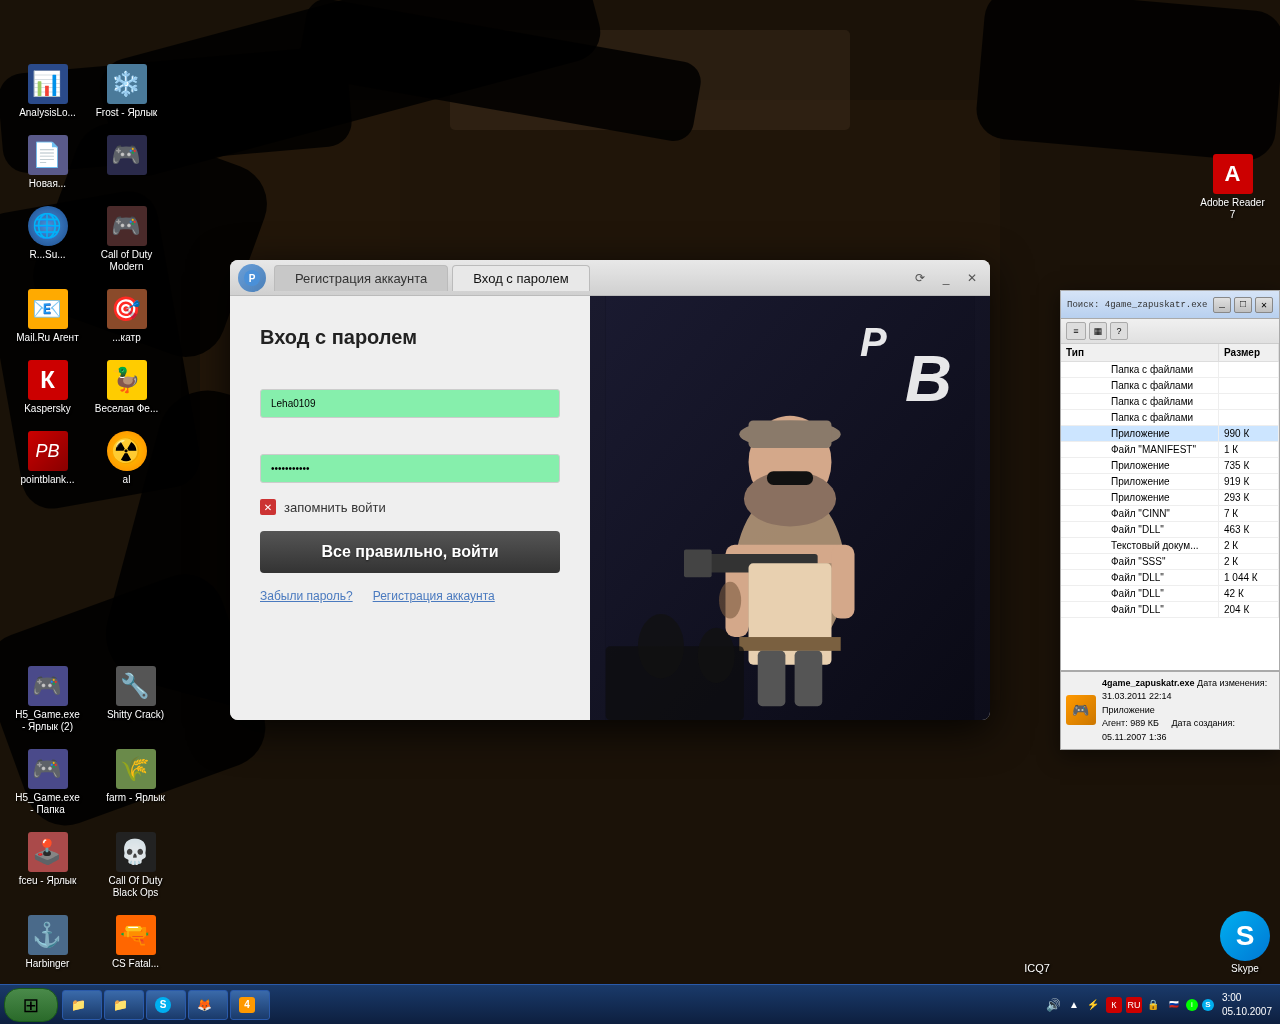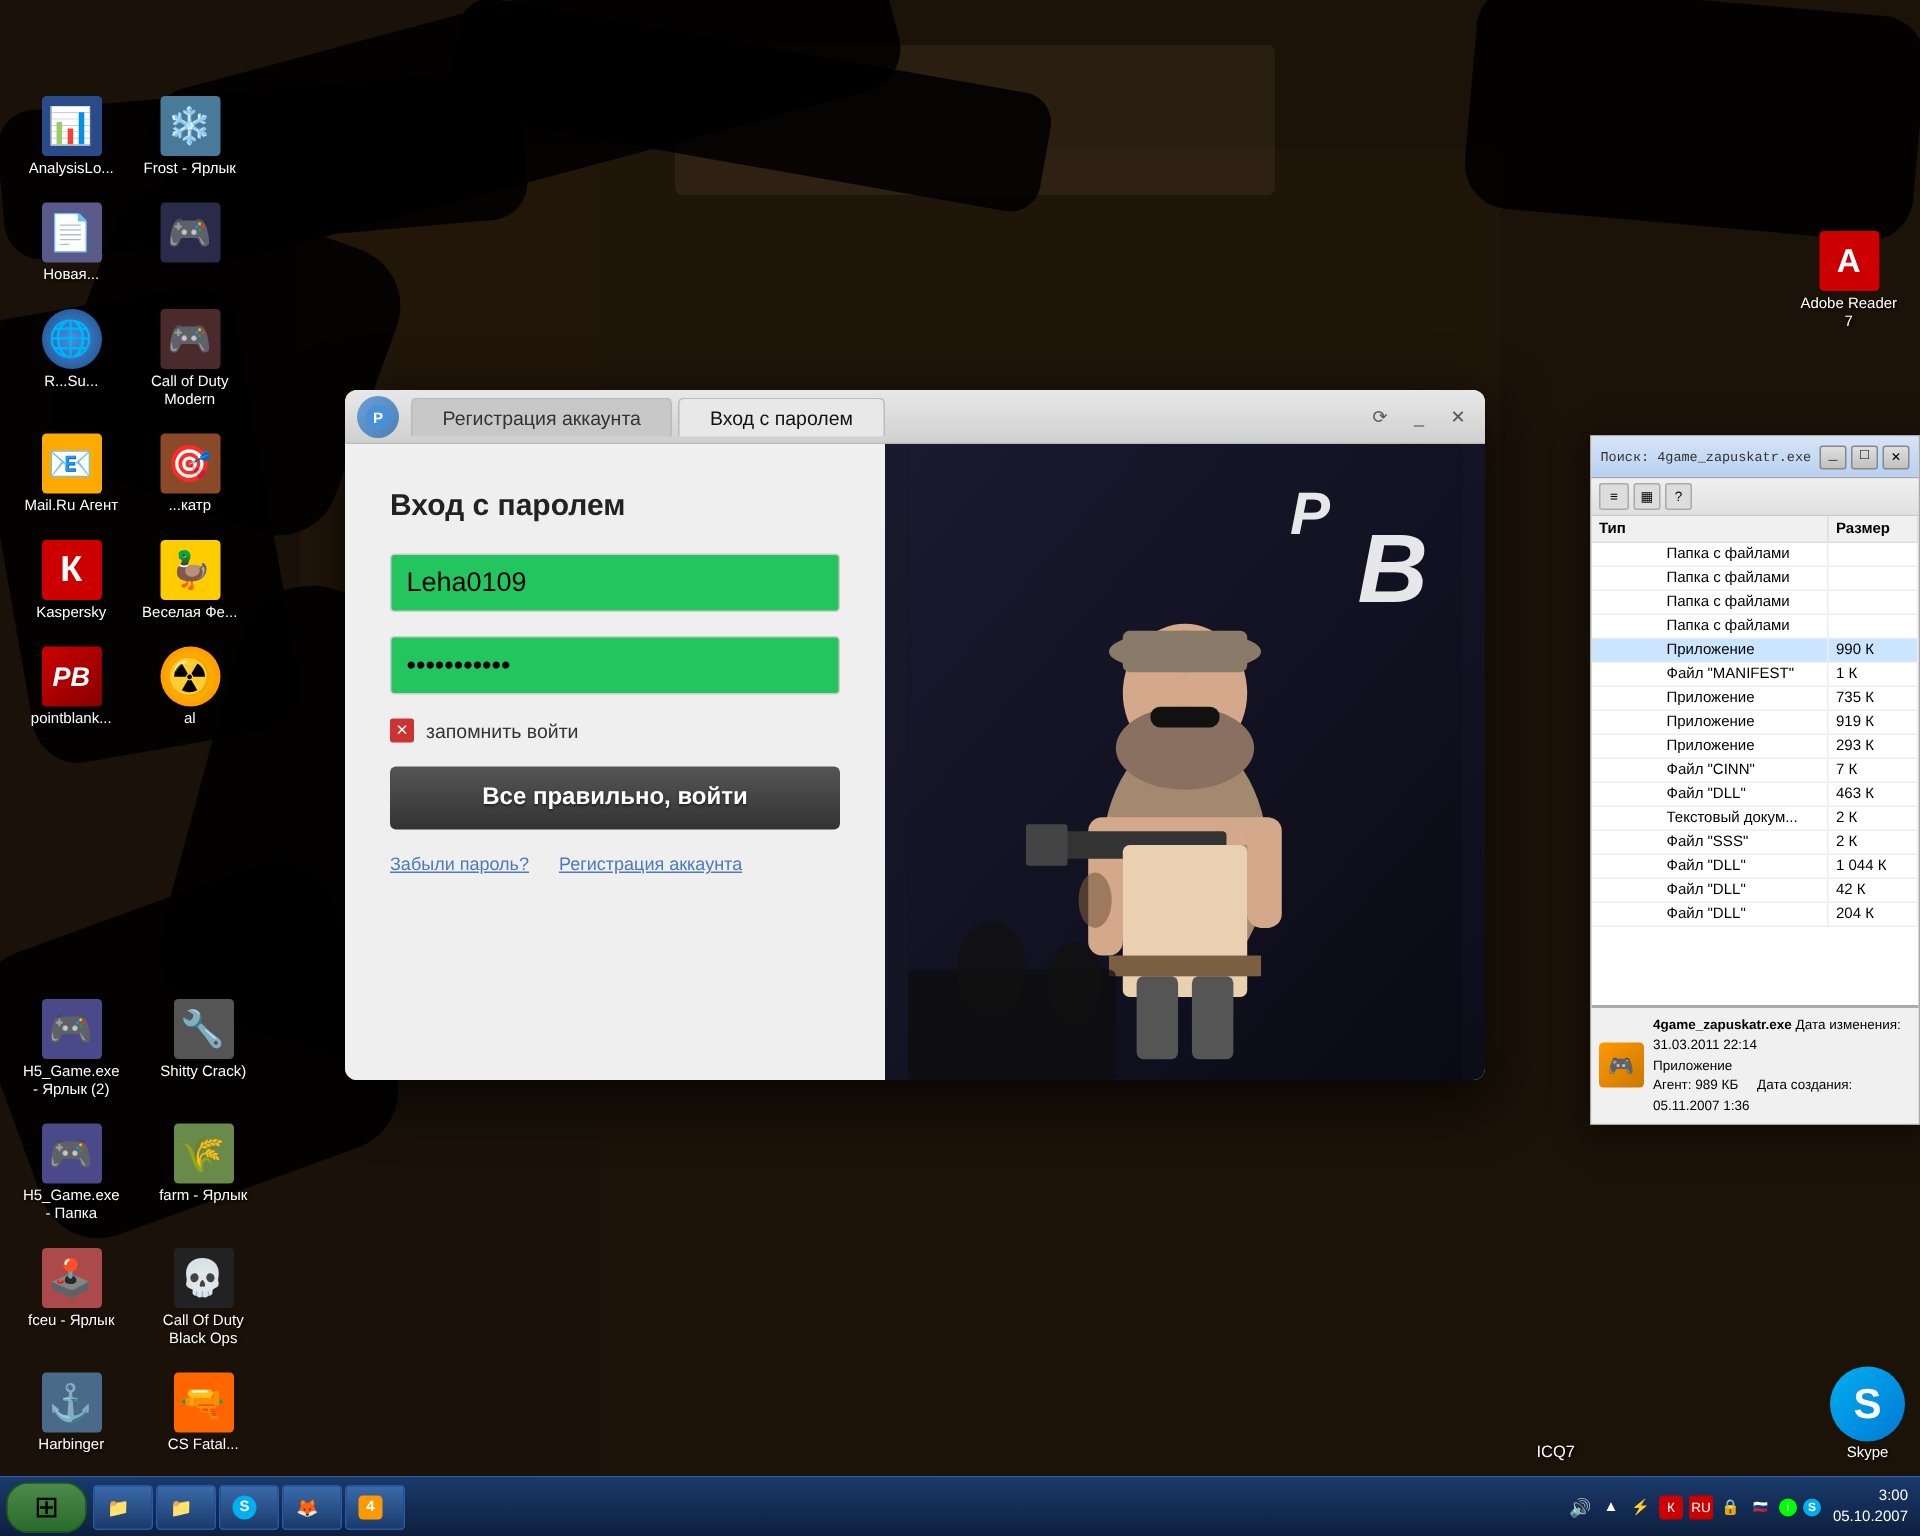--- a/index.html
+++ b/index.html
@@ -192,23 +192,24 @@
       font-weight: bold;
       color: #222;
       margin-bottom: 4px;
     }
 
     .login-input {
       width: 100%;
       padding: 8px 10px;
       border: 1px solid #ccc;
       border-radius: 3px;
-      font-size: 18px;
-      background: #22c55e;
+      font-size: 10px;
+      background: #86efac;
       outline: none;
+      margin-top: 20px;
     }
 
     .remember-me {
       display: flex;
       align-items: center;
       gap: 8px;
       font-size: 13px;
       color: #333;
     }
 
@@ -434,21 +435,21 @@
       align-items: center;
       justify-content: center;
       font-size: 12px;
       cursor: pointer;
       color: white;
     }
 
     .taskbar-clock {
       color: white;
       font-size: 10px;
-      text-align: right;
+      text-align: left;
       line-height: 1.4;
       margin-left: 4px;
     }
 
     
     .icq-label {
       position: absolute;
       bottom: 50px;
       right: 230px;
       color: white;
@@ -569,21 +570,21 @@
         <span class="icon-label">Kaspersky</span>
       </div>
       <div class="desktop-icon">
         <div class="icon-img icon-duck">🦆</div>
         <span class="icon-label">Веселая Фе...</span>
       </div>
     </div>
 
     <div style="display:flex;gap:4px;margin-bottom:8px;">
       <div class="desktop-icon">
-        <div class="icon-img" style="background:linear-gradient(135deg,#cc0000,#880000);border-radius:3px;color:white;font-weight:700;font-size:18px;font-style:italic;">PB</div>
+        <div class="icon-img" style="background:linear-gradient(135deg,#cc0000,#880000);border-radius:3px;color:white;font-weight:400;font-size:18px;font-style:italic;">PB</div>
         <span class="icon-label">pointblank...</span>
       </div>
       <div class="desktop-icon">
         <div class="icon-img" style="background:radial-gradient(circle,#ffcc00,#ff8800);border-radius:50%;">☢️</div>
         <span class="icon-label">al</span>
       </div>
     </div>
   </div>
 
   <div style="position:absolute;bottom:50px;left:10px;z-index:10;display:grid;grid-template-columns:repeat(2,80px);gap:8px;">

